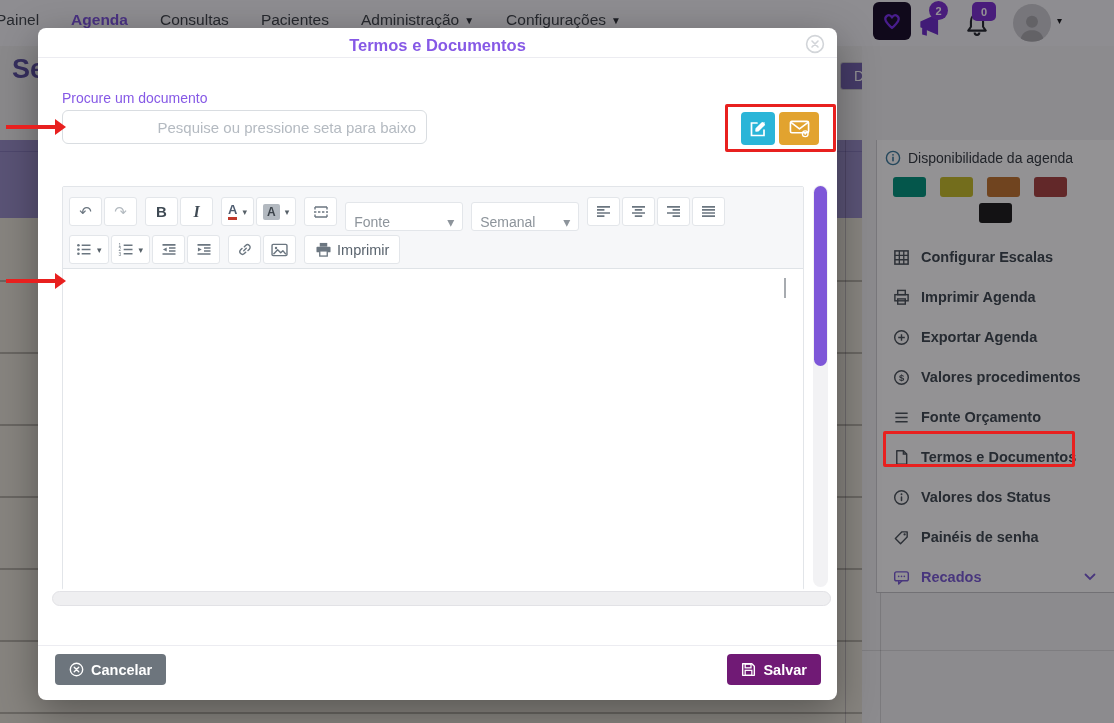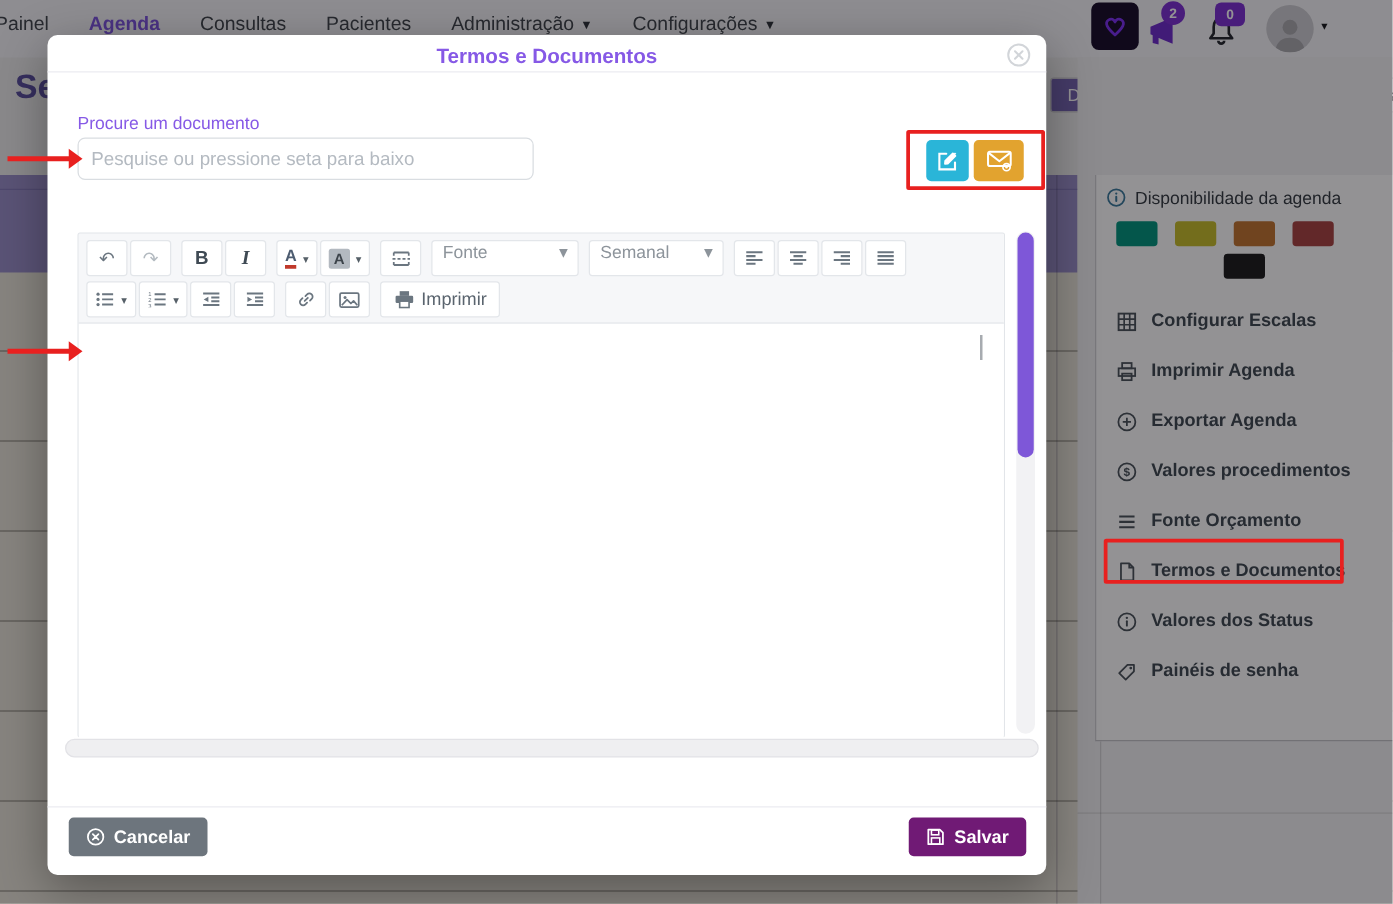--- a/index.html
+++ b/index.html
@@ -55,37 +55,37 @@
   
   #overlay { position:absolute; inset:0; background:rgba(8,6,12,0.44); z-index:40; }
 
   
   #modal { position:absolute; left:38px; top:28px; width:799px; height:672px; background:#fff; border-radius:8px; box-shadow:0 12px 40px rgba(0,0,0,0.35); z-index:50; }
   .m-header { position:relative; height:30px; border-bottom:1px solid #ececf1; }
   .m-title { text-align:center; padding-top:8px; font-size:16.5px; font-weight:700; color:#8659e6; }
   .m-close { position:absolute; right:12px; top:6px; width:20px; height:20px; color:#d2d5d9; }
 
   .m-search-label { position:absolute; left:24px; top:62px; font-size:14px; color:#8659e6; }
-  .m-search-input { position:absolute; left:24px; top:82px; width:365px; height:34px; border:1px solid #d9dde1; border-radius:6px; padding:0 10px; font-size:15px; color:#444; font-family:"Liberation Sans",sans-serif; outline:none; }
+  .m-search-input { position:absolute; left:24px; top:82px; width:365px; height:34px; border:1px solid #d9dde1; border-radius:6px; padding:0 10px; font-size:15px; color:#444; font-family:"Liberation Sans",sans-serif; outline:none;text-align:right; }
   .m-search-input::placeholder { color:#b4bac1; }
 
   .btn-new { position:absolute; left:703px; top:84px; width:34px; height:33px; border-radius:4px; display:flex; align-items:center; justify-content:center; color:#fff; }
   .btn-mail { position:absolute; left:741px; top:84px; width:40px; height:33px; border-radius:4px; display:flex; align-items:center; justify-content:center; color:#fff; }
 
   .editor { position:absolute; left:24px; top:158px; width:742px; height:404px; border:1px solid #e2e5e9; border-radius:2px; background:#fff; }
   .toolbar { background:#f6f7f9; border-bottom:1px solid #dfe3e7; padding:5px 6px 4px 6px; }
   .t-row { display:flex; align-items:center; gap:8px; margin-bottom:4px; }
   .t-group { display:flex; gap:2px; }
   .t-btn { height:29px; min-width:33px; padding:0 6px; background:#fff; border:1px solid #e3e6ea; border-radius:3px; color:#5b6670; font-size:15px; display:flex; align-items:center; justify-content:center; gap:5px; }
   .t-btn .caret { font-size:9px; color:#566068; }
   .t-b { font-weight:800; color:#3f4a54; font-size:15px; }
   .t-i { font-family:"Liberation Serif",serif; font-style:italic; font-weight:700; font-size:16px; color:#3f4a54; }
   .t-A { font-size:13px; font-weight:700; color:#4d5c70; border-bottom:3px solid #c0392b; line-height:14px; }
   .t-Abg { font-size:12px; font-weight:700; color:#3c434a; background:#b3b9c0; border-radius:2px; padding:1px 4px; }
-  .t-select { height:29px; background:#fff; border:1px solid #e3e6ea; border-radius:3px; color:#8d949b; font-size:14px; display:flex; align-items:flex-start; justify-content:space-between; padding:0 8px; }
+  .t-select { height:29px; background:#fff; border:1px solid #e3e6ea; border-radius:3px; color:#8d949b; font-size:14px; display:flex; align-items:flex-end; justify-content:space-between; padding:0 8px;margin-top:10px; }
   .t-print-label { font-size:14.5px; color:#5a646e; }
   .ed-content { position:relative; height:332px; background:#fff; }
   .ed-caret { position:absolute; right:17px; top:9px; width:2px; height:20px; background:#a7abb0; }
 
   .v-scroll { position:absolute; left:775px; top:157px; width:15px; height:402px; background:#f2f2f4; border-radius:8px; }
   .v-thumb { position:absolute; left:1px; top:1px; width:13px; height:180px; background:#7e57d8; border-radius:7px; }
   .h-scroll { position:absolute; left:14px; top:563px; width:779px; height:15px; background:#efeff1; border:1px solid #e2e2e6; border-radius:8px; }
 
   .m-footer { position:absolute; left:0; top:617px; width:100%; height:55px; border-top:1px solid #ececf1; }
   .btn-cancel { position:absolute; left:17px; top:8px; height:31px; padding:0 14px; border-radius:4px; color:#fff; font-size:14.5px; font-weight:700; display:flex; align-items:center; gap:7px; }
@@ -261,20 +261,37 @@
       </div>
       <div class="sb-item">
         <span class="ic">
             <svg width="17" height="17" viewBox="0 0 18 18">
               <path d="M2.5 10 L9.5 3 H15 V8.5 L8 15.5 Z" fill="none" stroke="currentColor" stroke-width="1.5" stroke-linejoin="round"></path>
               <circle cx="12.3" cy="5.8" r="1.2" fill="currentColor"></circle>
             </svg>
           </span>
         <span>Painéis de senha</span>
       </div>
+      <div class="sb-item accent">
+        <span class="ic">
+            <svg width="17" height="17" viewBox="0 0 18 18">
+              <rect x="1.8" y="3" width="14.4" height="9.5" rx="2" fill="none" stroke="currentColor" stroke-width="1.5"></rect>
+              <path d="M6 12.5 L6 16 L9.5 12.5" fill="none" stroke="currentColor" stroke-width="1.5" stroke-linejoin="round"></path>
+              <circle cx="6" cy="7.8" r="0.9" fill="currentColor"></circle>
+              <circle cx="9" cy="7.8" r="0.9" fill="currentColor"></circle>
+              <circle cx="12" cy="7.8" r="0.9" fill="currentColor"></circle>
+            </svg>
+          </span>
+        <span>Recados</span>
+        <span class="sb-chevron">
+            <svg width="12" height="8" viewBox="0 0 12 8">
+              <path d="M1.5 1.5 L6 6 L10.5 1.5" fill="none" stroke="currentColor" stroke-width="1.8" stroke-linecap="round"></path>
+            </svg>
+          </span>
+      </div>
     </div>
   </div>
 </div>
 
 <div id="overlay"></div>
 
 <div id="modal">
   <div class="m-header">
     <div class="m-title">Termos e Documentos</div>
     <div class="m-close">

